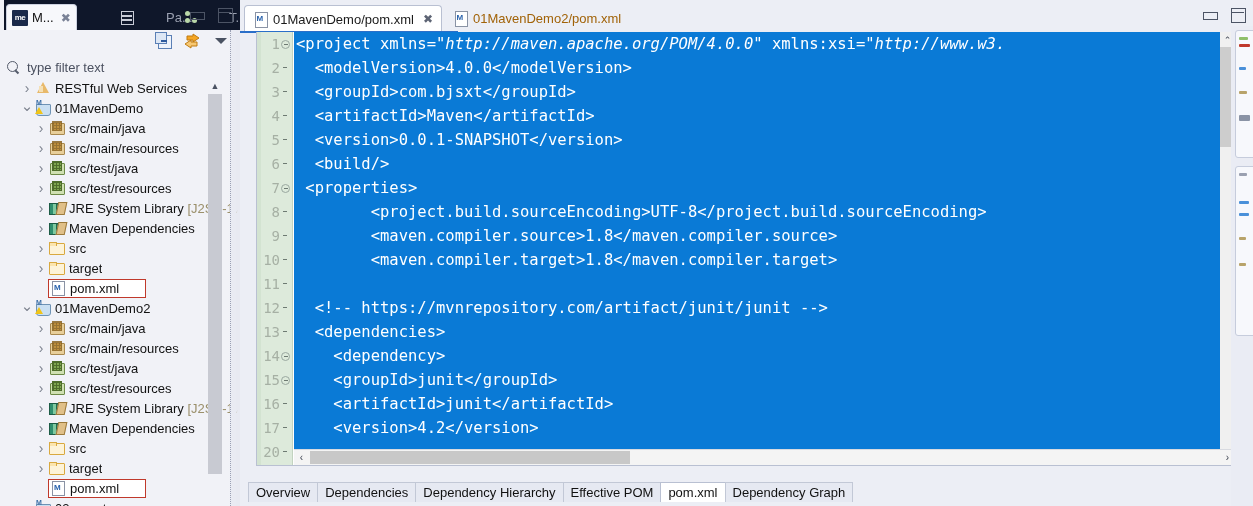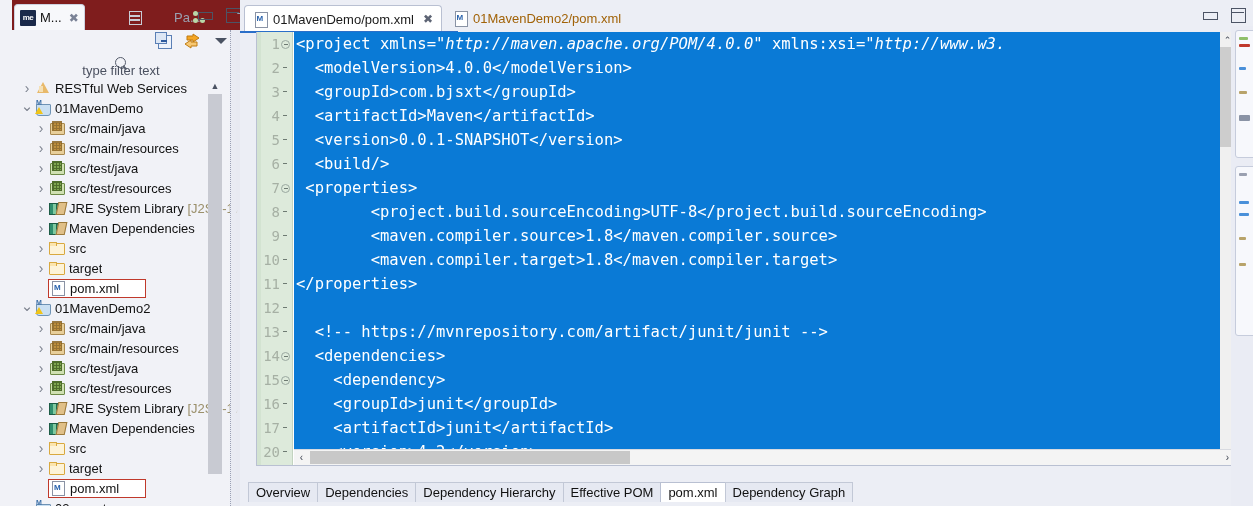--- a/index.html
+++ b/index.html
@@ -13,22 +13,22 @@
     color: #1a1a1a;
   }
   #app { position: relative; width: 1253px; height: 506px; }
 
   
   #left-panel {
     position: absolute; left: 0; top: 0; width: 236px; height: 506px;
     background: #f1f2f7;
   }
   #left-tabbar {
-    position: absolute; left: 12px; top: 0; width: 236px; height: 30px;
-    background: #7f1d1d;
+    position: absolute; left: 4px; top: 0; width: 236px; height: 30px;
+    background: #0f172a;
   }
   .vtab {
     position: absolute; top: 4px; height: 26px;
     display: flex; align-items: center; gap: 4px;
     padding: 0 5px; font-size: 13px;
   }
   .vtab.active {
     background: #f7f8fb;
     border-top: 1px solid #cdd2e0;
     border-left: 1px solid #cdd2e0;
@@ -91,21 +91,21 @@
   .ico-link svg { position:absolute; left:0; top:1px; }
   .ico-menu:after {
     content:""; position:absolute; left:3px; top:6px;
     border-left:6px solid transparent; border-right:6px solid transparent;
     border-top:6px solid #4a5262;
   }
 
   
   #filter-row {
     position: absolute; left: 0; top: 56px; width: 236px; height: 22px;
-    display: flex; align-items: center; gap: 6px; padding-left: 6px; flex-direction: column;
+    display: flex; align-items: center; gap: 6px; padding-left: 6px;
   }
   #filter-text { color: #4b5160; font-size: 13px; }
   .ico-search { width: 15px; height: 15px; position: relative; }
   .ico-search:before {
     content:""; position:absolute; left:1px; top:1px; width:9px; height:9px;
     border:1.6px solid #555c6b; border-radius:50%;
   }
   .ico-search:after {
     content:""; position:absolute; left:9px; top:9px; width:5px; height:1.8px;
     background:#555c6b; transform: rotate(45deg); transform-origin: left center;
@@ -698,21 +698,20 @@
           <div class="cline">&lt;project xmlns=<span class="attr">"http://maven.apache.org/POM/4.0.0"</span> xmlns:xsi=<span class="attr">"http://www.w3.</span></div>
           <div class="cline">  &lt;modelVersion&gt;4.0.0&lt;/modelVersion&gt;</div>
           <div class="cline">  &lt;groupId&gt;com.bjsxt&lt;/groupId&gt;</div>
           <div class="cline">  &lt;artifactId&gt;Maven&lt;/artifactId&gt;</div>
           <div class="cline">  &lt;version&gt;0.0.1-SNAPSHOT&lt;/version&gt;</div>
           <div class="cline">  &lt;build/&gt;</div>
           <div class="cline"> &lt;properties&gt;</div>
           <div class="cline">        &lt;project.build.sourceEncoding&gt;UTF-8&lt;/project.build.sourceEncoding&gt;</div>
           <div class="cline">        &lt;maven.compiler.source&gt;1.8&lt;/maven.compiler.source&gt;</div>
           <div class="cline">        &lt;maven.compiler.target&gt;1.8&lt;/maven.compiler.target&gt;</div>
-          <div class="cline">&lt;/properties&gt;</div>
           <div class="cline"></div>
           <div class="cline">  &lt;!-- https://mvnrepository.com/artifact/junit/junit --&gt;</div>
           <div class="cline">  &lt;dependencies&gt;</div>
           <div class="cline">    &lt;dependency&gt;</div>
           <div class="cline">    &lt;groupId&gt;junit&lt;/groupId&gt;</div>
           <div class="cline">    &lt;artifactId&gt;junit&lt;/artifactId&gt;</div>
           <div class="cline">    &lt;version&gt;4.2&lt;/version&gt;</div>
         </div>
 
       <div id="code-vscroll">

